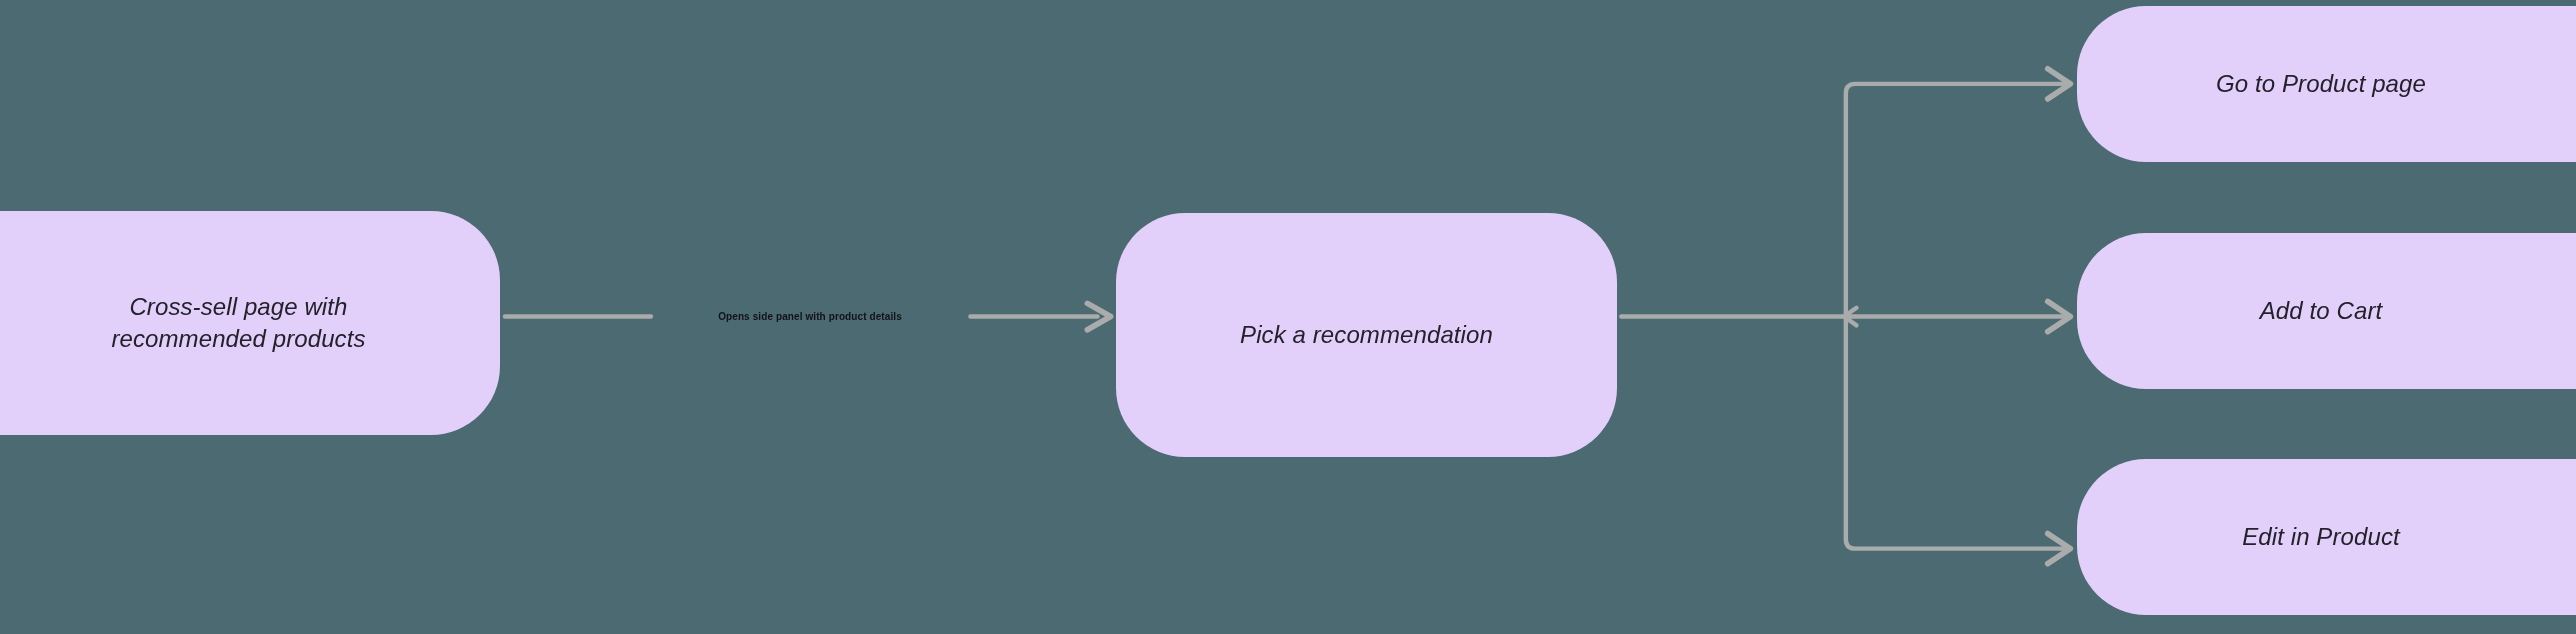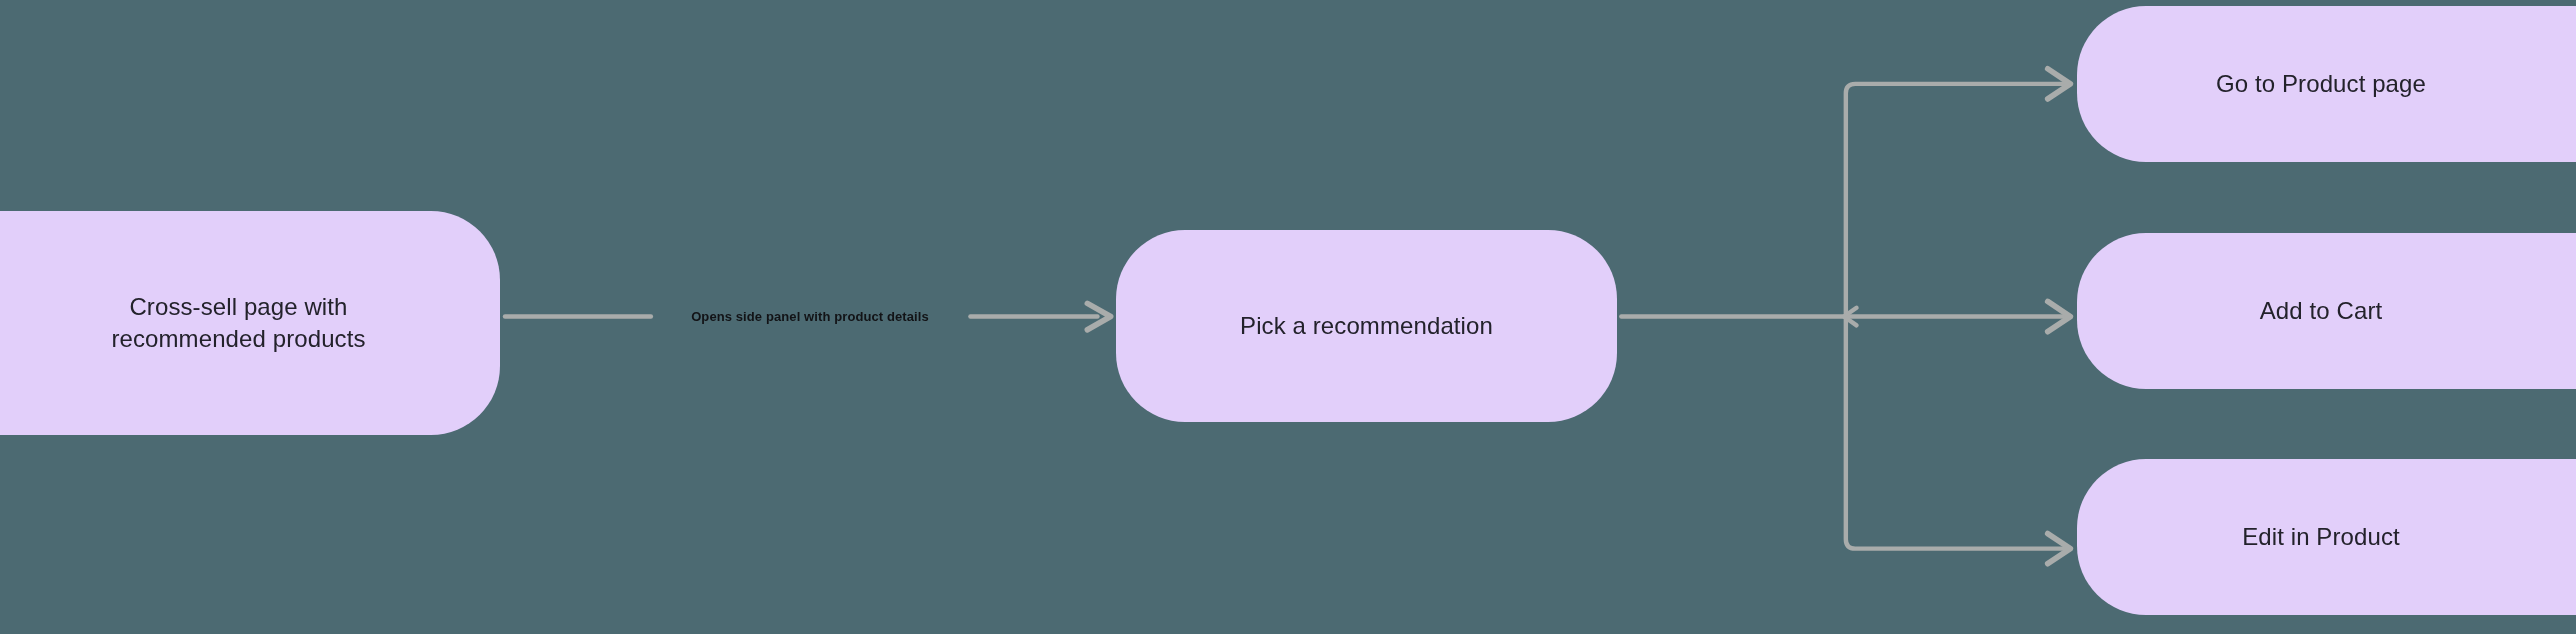--- a/index.html
+++ b/index.html
@@ -36,32 +36,33 @@
     color: #23222b;
     font-size: 24px;
     line-height: 1.35;
     font-weight: 400;
     letter-spacing: 0.1px;
     padding: 6.3px 29px;
   }
   .node-label {
     display: block;
     white-space: pre-line;
+    font-style: italic;
   }
   
   #node-cross-sell  { left: -113px; top: 211px; width: 613px;  height: 224px; padding-left: 119px; }
-  #node-pick-rec    { left: 1116px; top: 213px; width: 501px;  height: 192px; margin-top: 17px; }
+  #node-pick-rec    { left: 1116px; top: 213px; width: 501px;  height: 244px; }
   #node-product-pg  { left: 2077px; top: 6.3px;  width: 610px;  height: 156px; padding-right: 151px; }
   #node-add-cart    { left: 2077px; top: 233px; width: 610px;  height: 156px; padding-right: 151px; }
   #node-edit-studio { left: 2077px; top: 459px; width: 610px;  height: 156px; padding-right: 151px; }
 
   .edge-label {
     position: absolute;
     color: #121316;
-    font-size: 13px;
+    font-size: 10px;
     font-weight: 700;
     letter-spacing: 0.1px;
     white-space: nowrap;
     transform: translate(-50%, -50%);
   }
   #edge-label-opens-side-panel { left: 810px; top: 316px; }
 </style>
 </head>
 <body>
 

